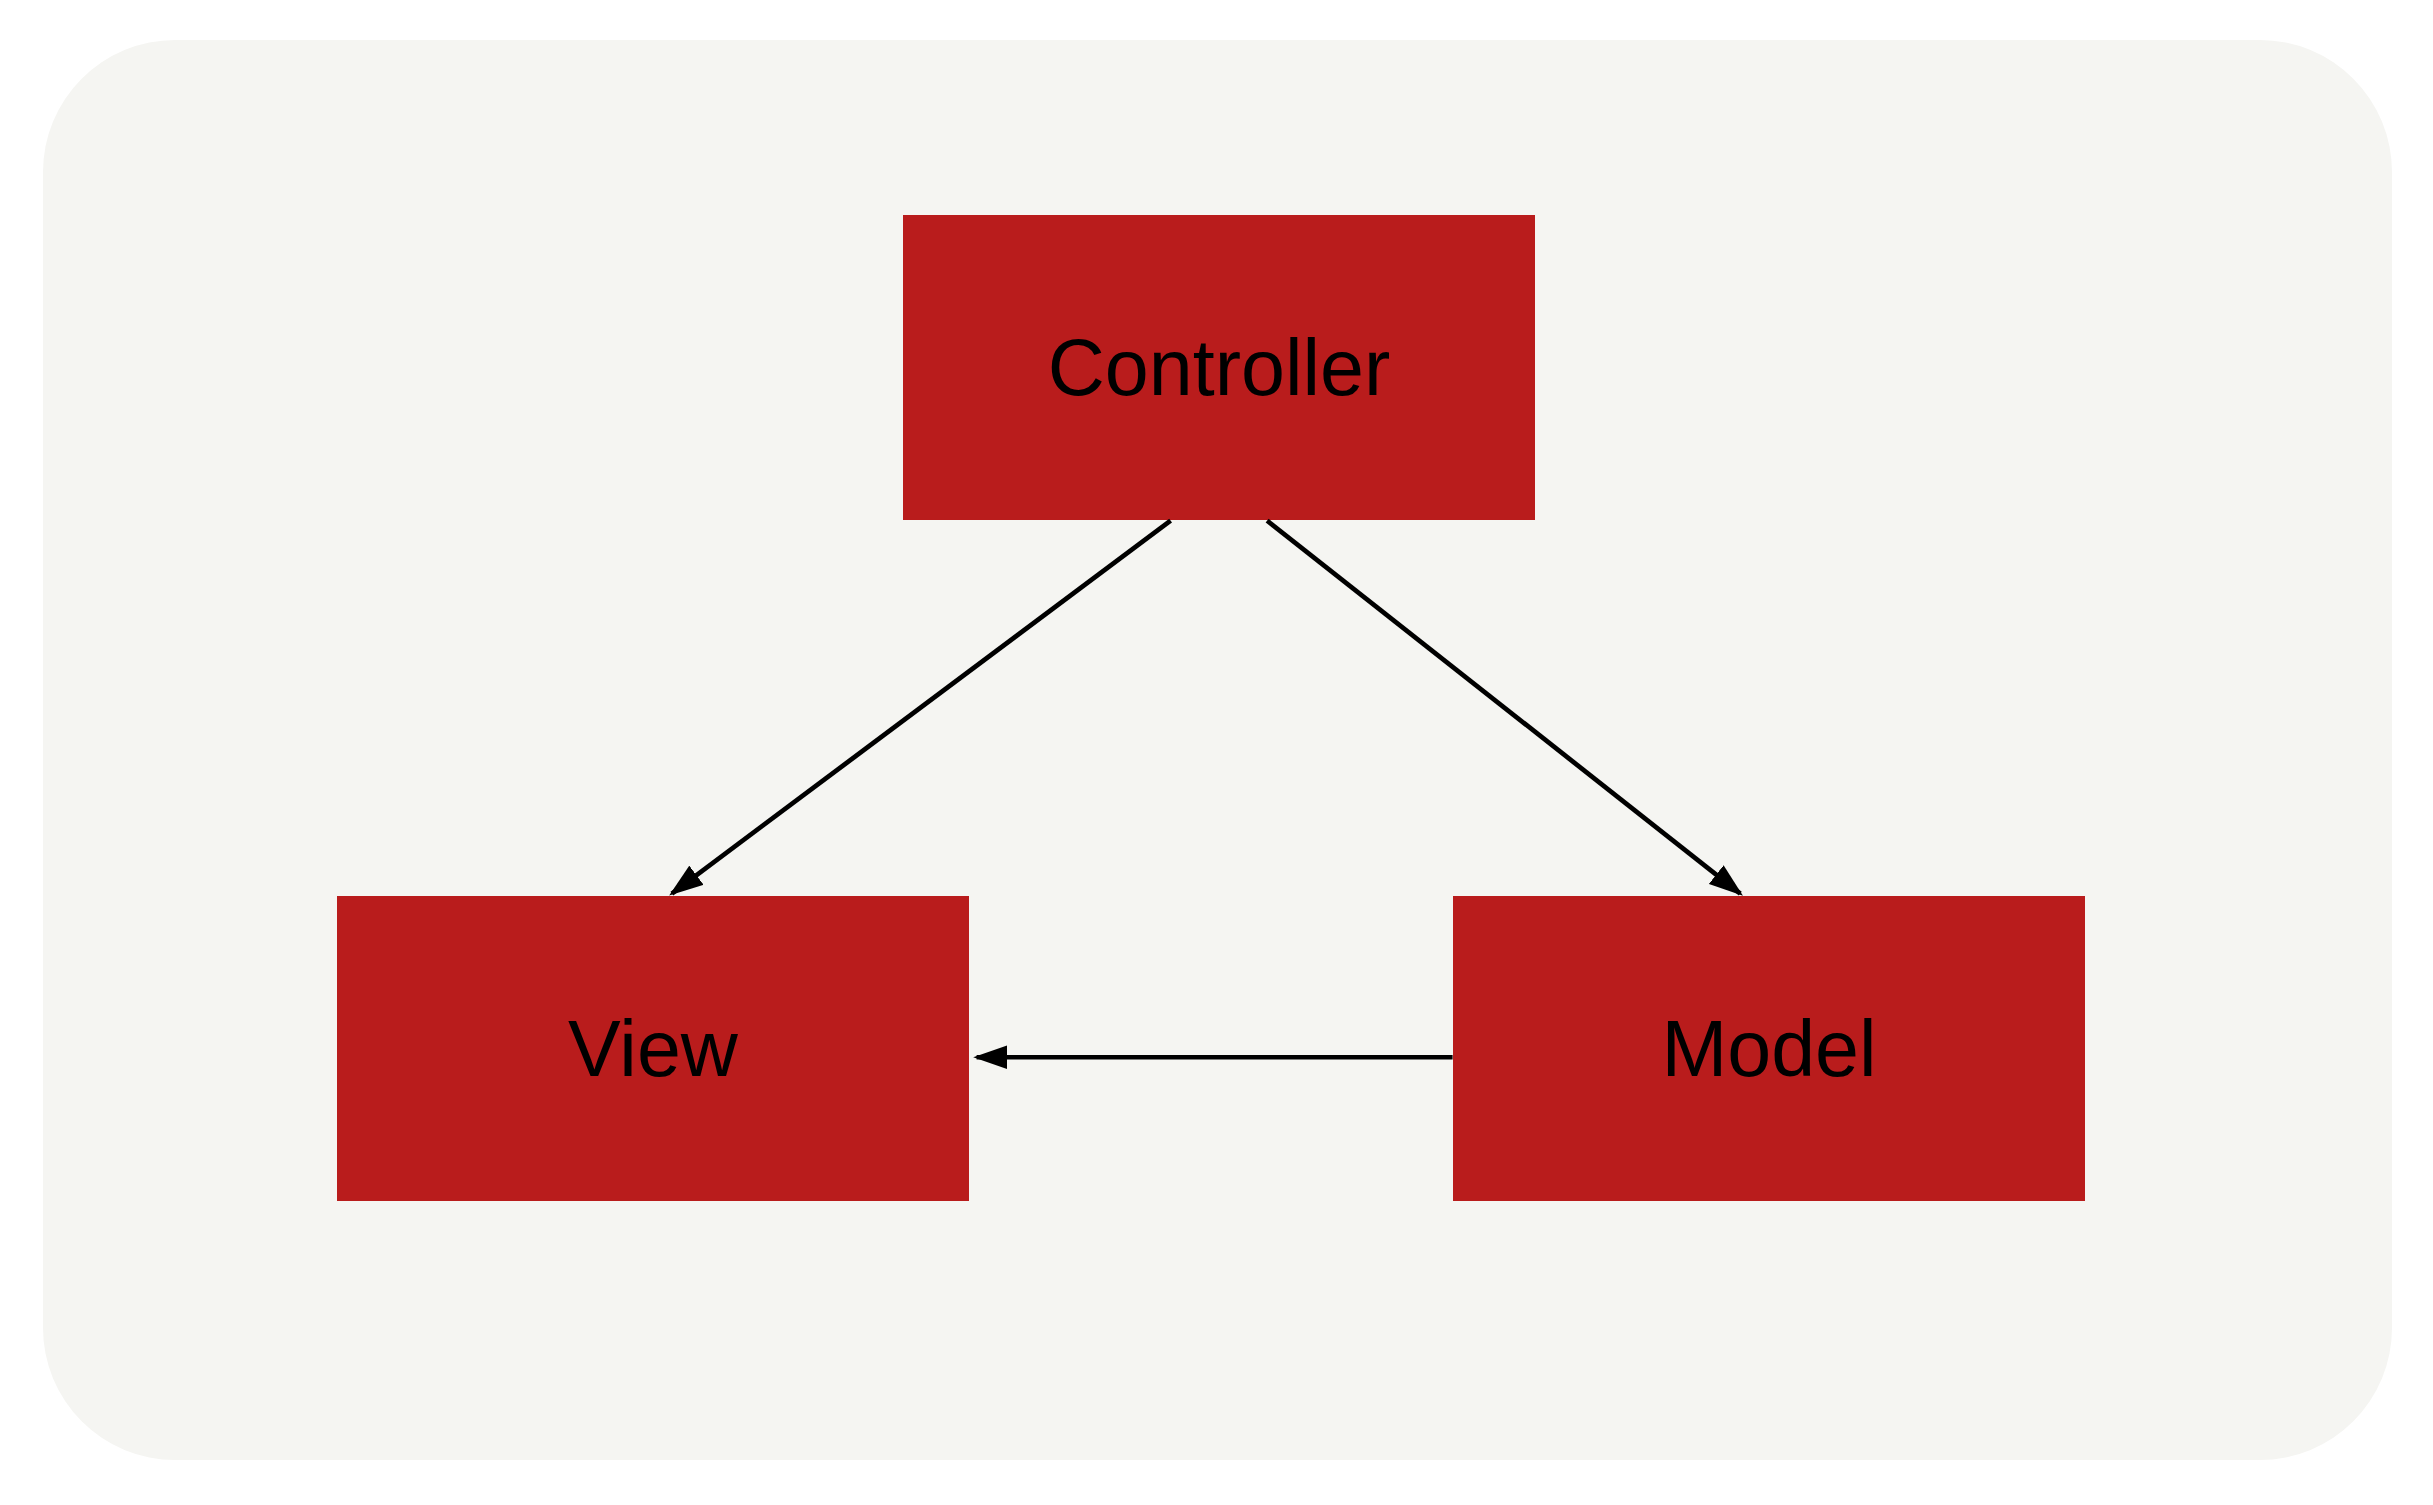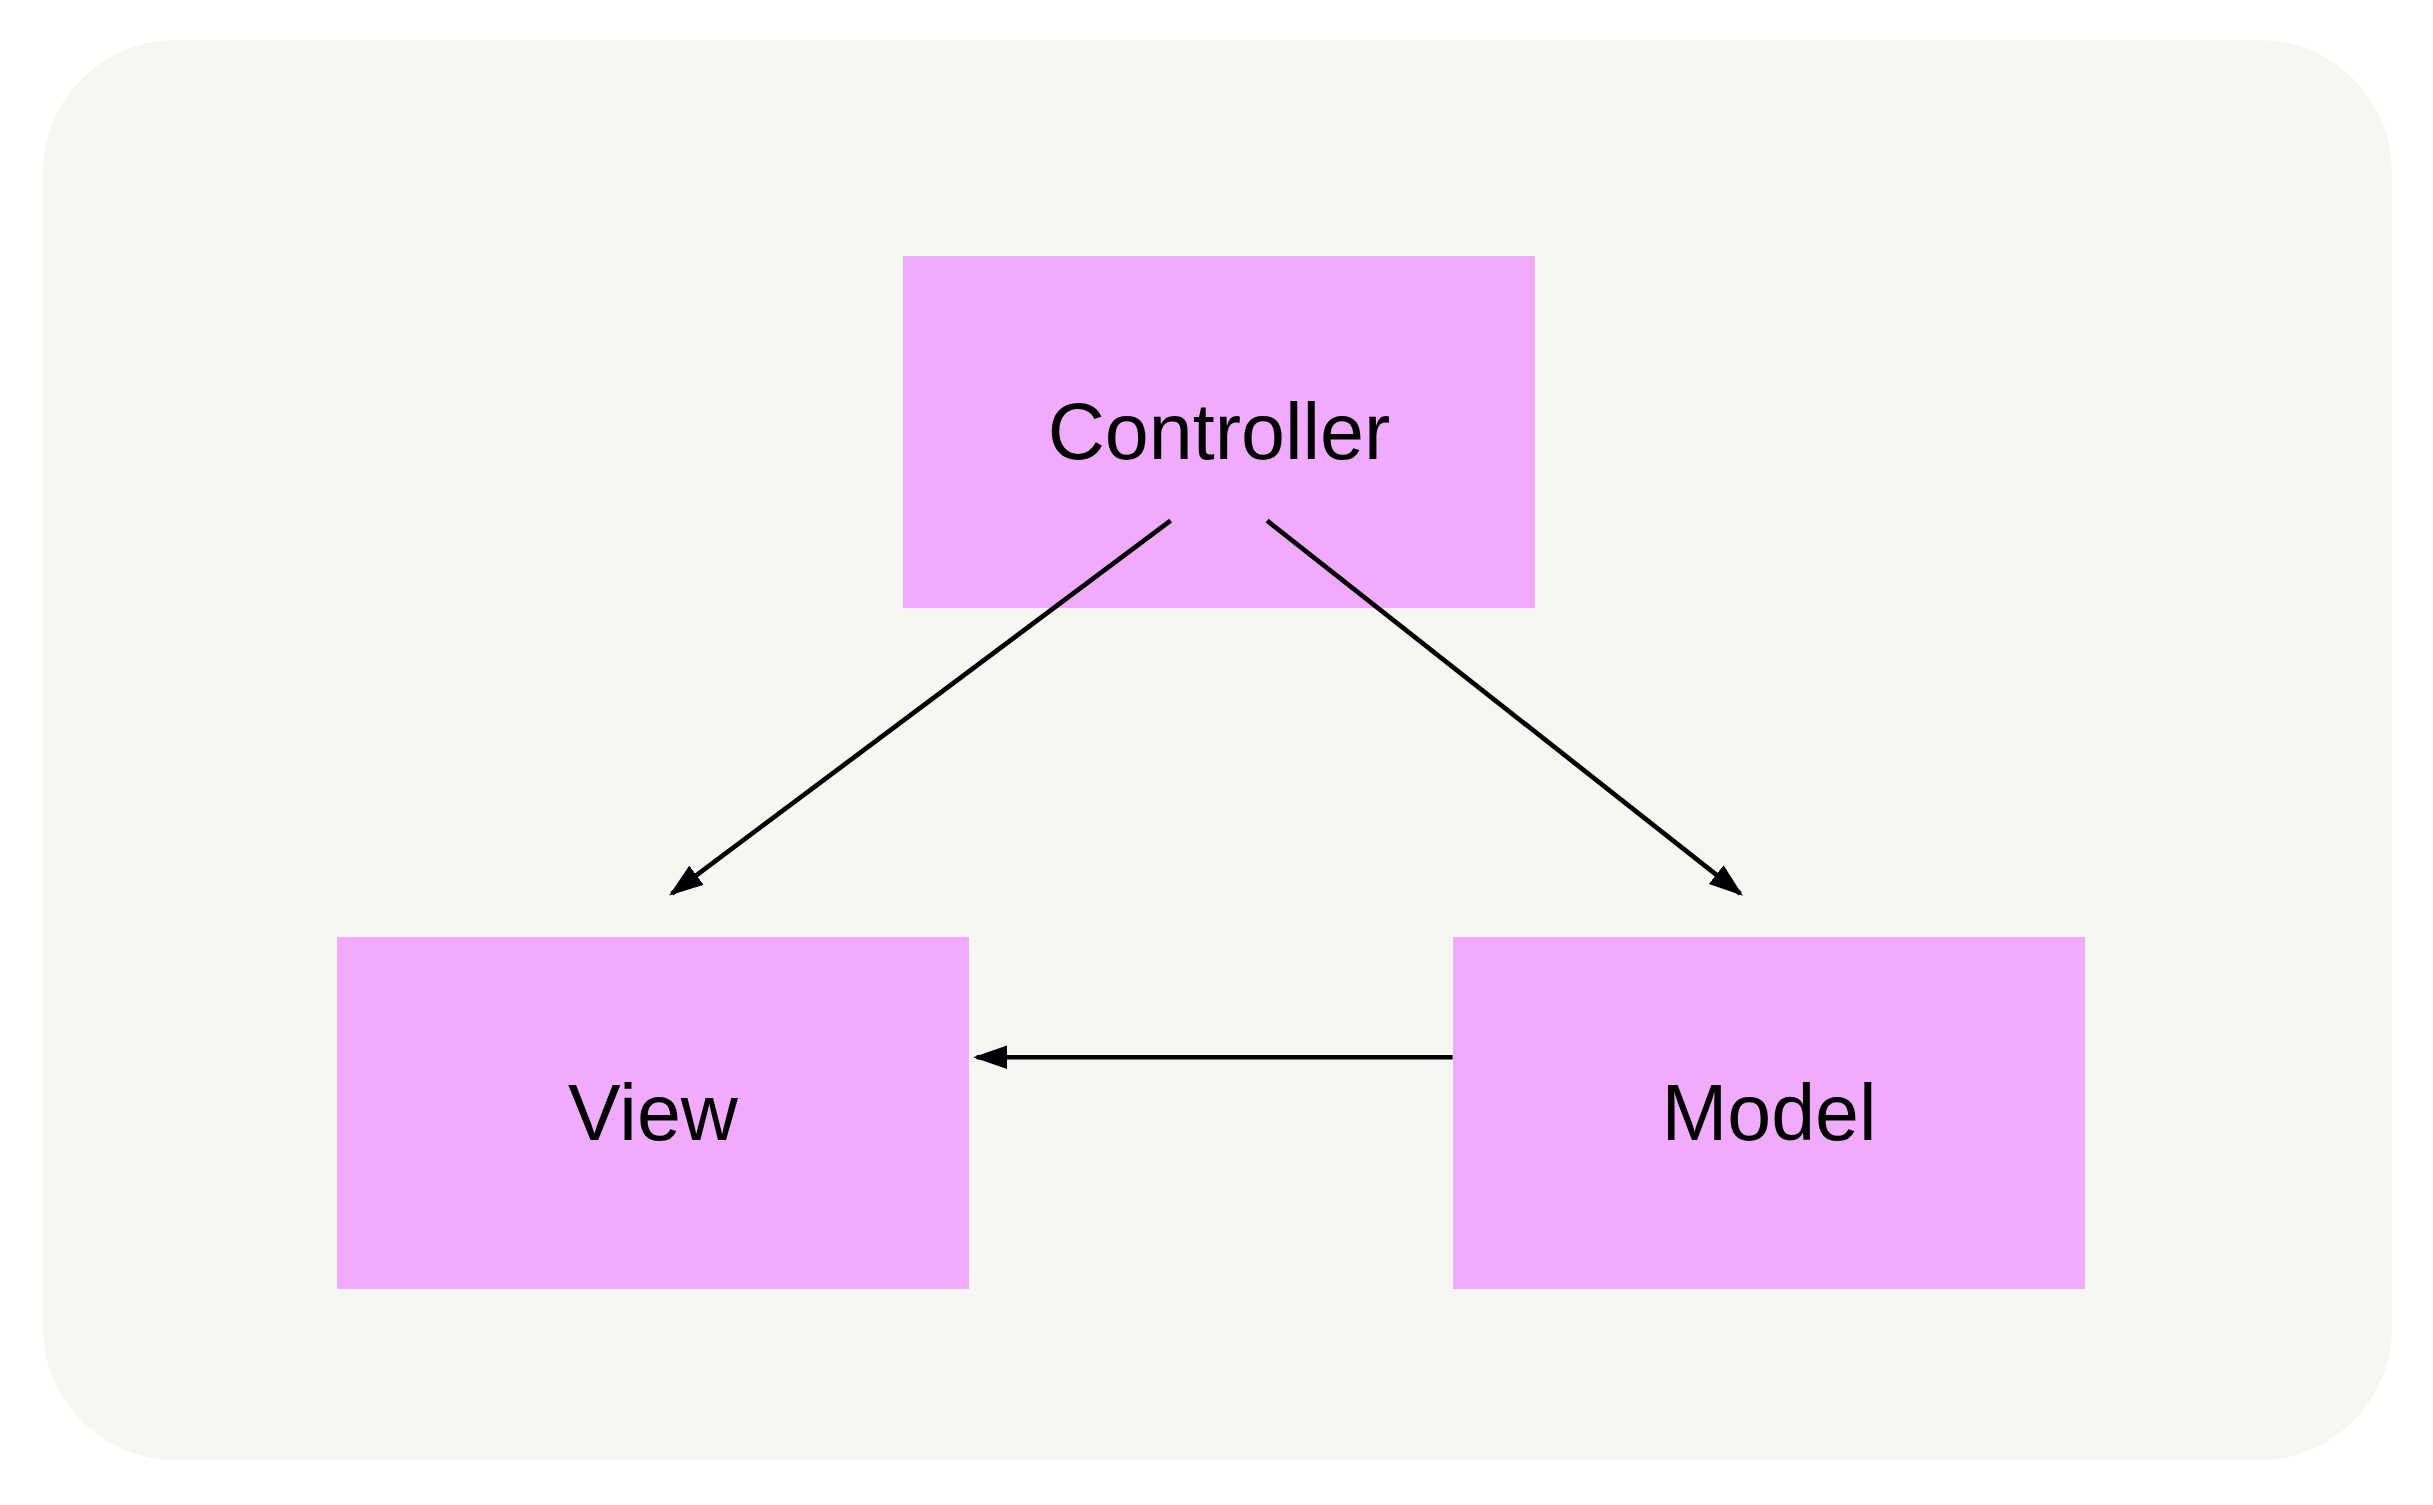--- a/index.html
+++ b/index.html
@@ -20,29 +20,28 @@
     left: 43px;
     top: 40px;
     width: 2349px;
     height: 1420px;
     background: #f5f5f2;
     border-radius: 132px;
   }
   .node {
     position: absolute;
     width: 632px;
-    height: 352px;
-    background: #f0abfc;
+    height: 305px;
+    background: #b91c1c;
     display: flex;
     align-items: center;
     justify-content: center;
     font-size: 79px;
     color: #000000;
     letter-spacing: 0;
-    margin-top: 41px;
   }
   .node-controller { left: 903px;  top: 215px; }
   .node-view       { left: 337px;  top: 896px; }
   .node-model      { left: 1453px; top: 896px; }
   .edges-layer {
     position: absolute;
     left: 0;
     top: 0;
     width: 2433px;
     height: 1506px;

